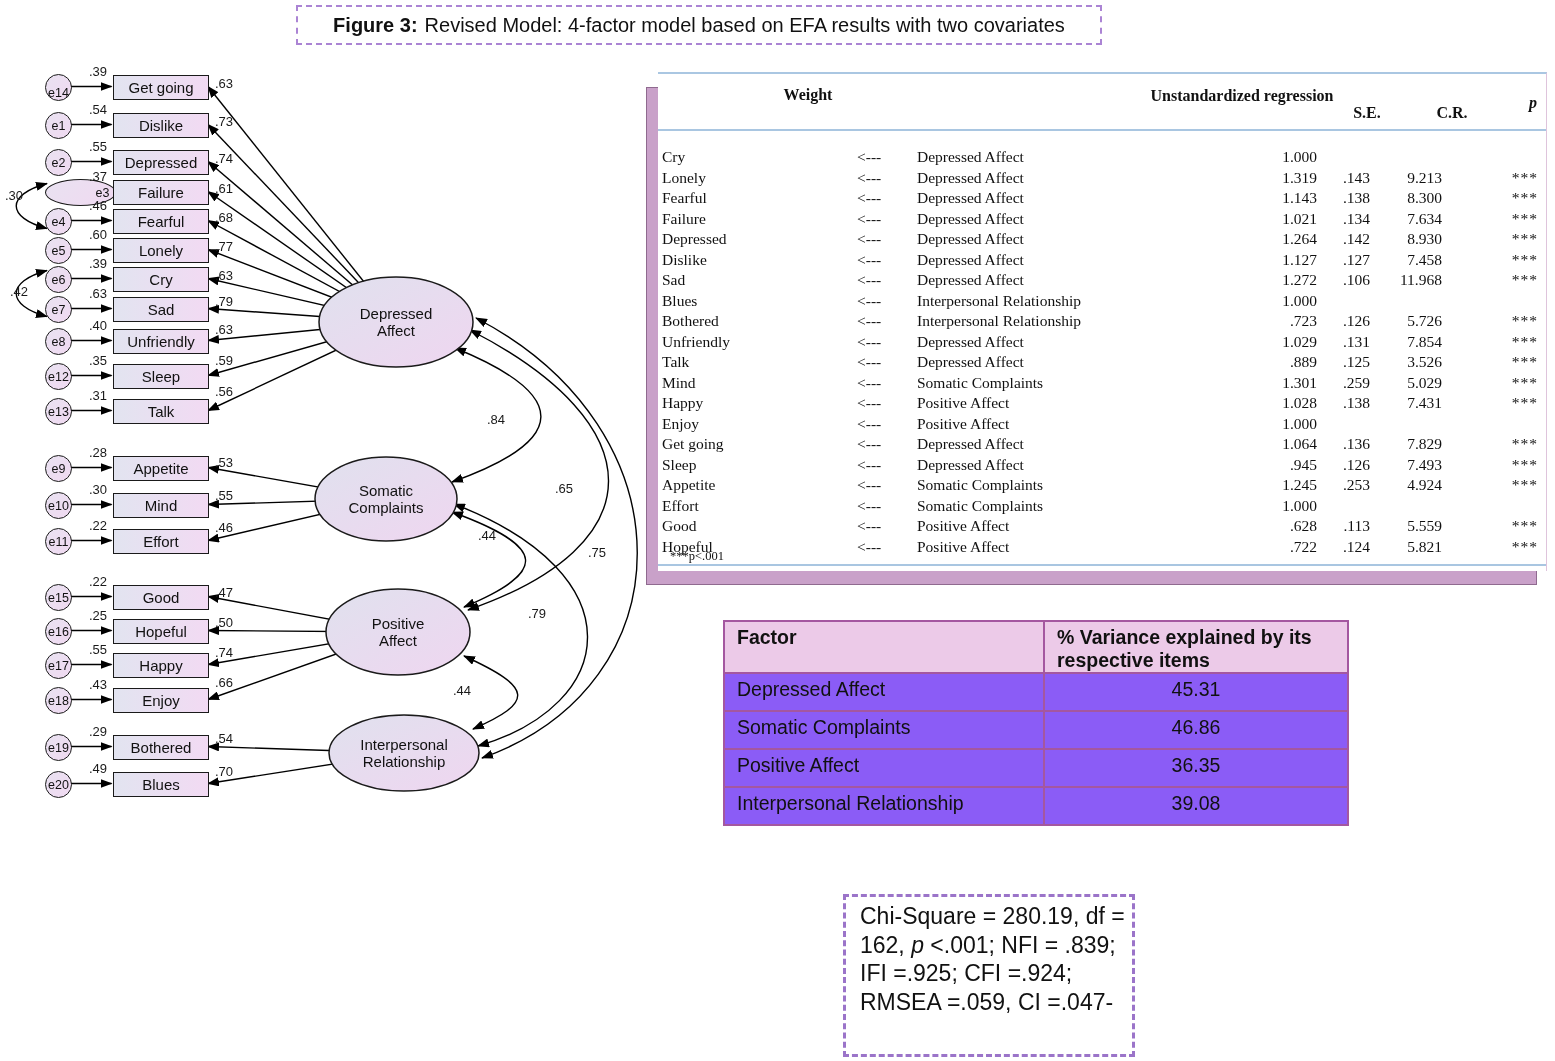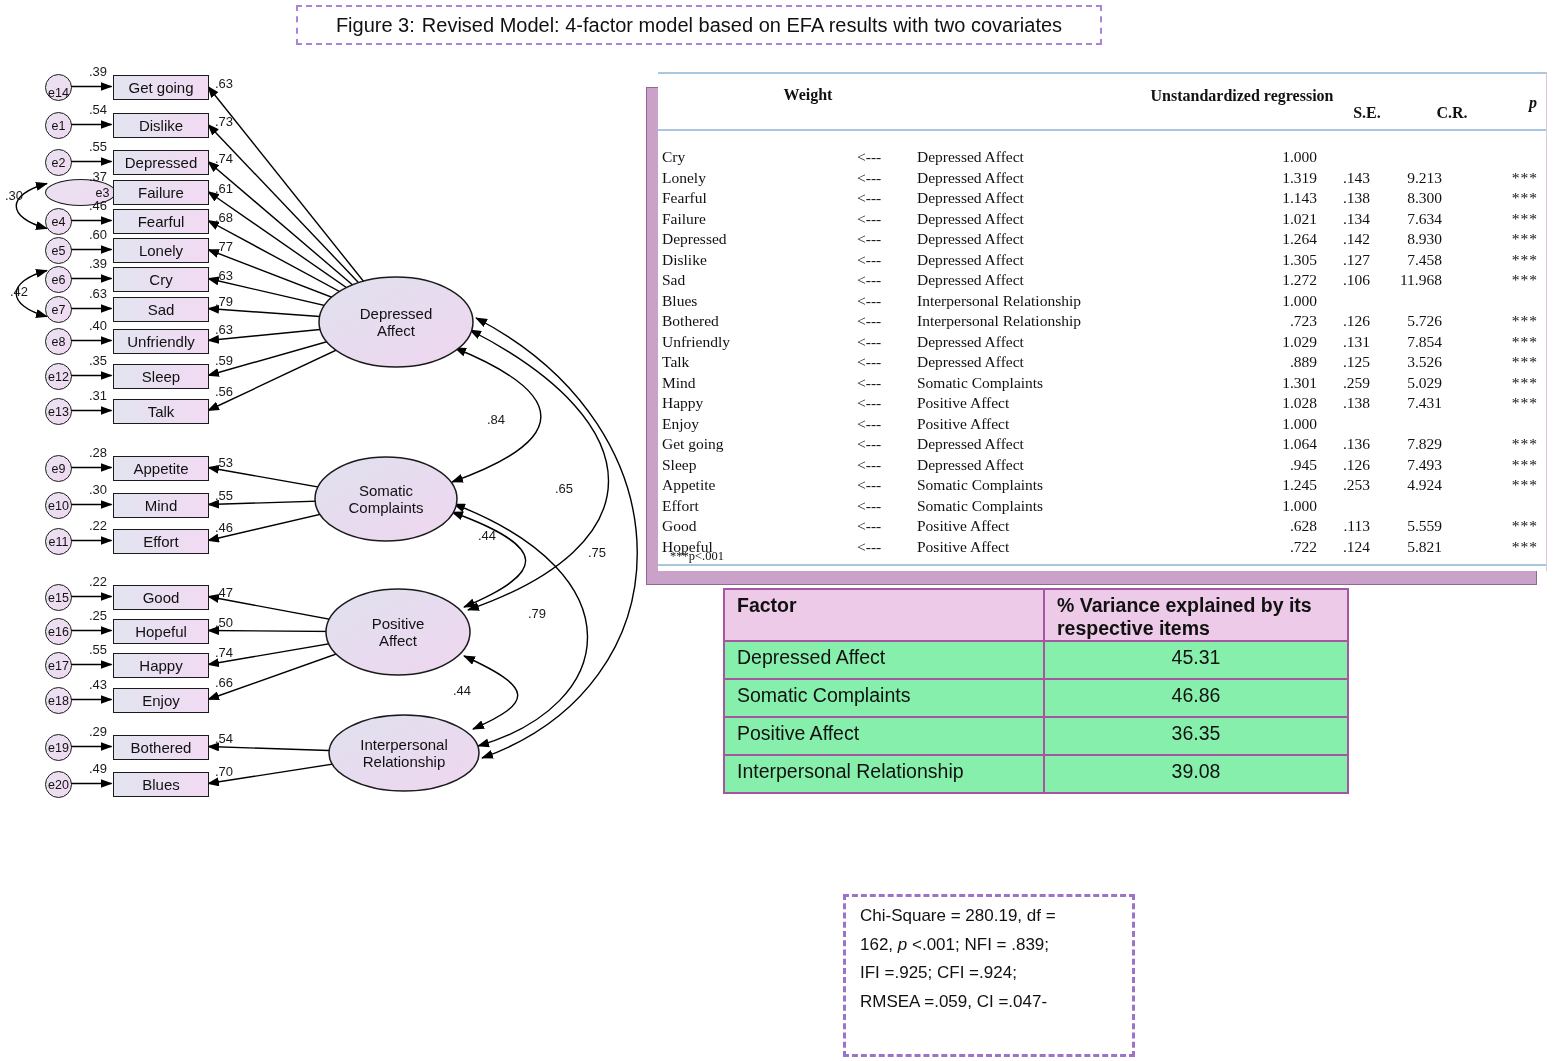--- a/index.html
+++ b/index.html
@@ -4,21 +4,21 @@
 <style>
   html,body { margin:0; padding:0; background:#fff; }
   .page { position:relative; width:1555px; height:1061px; background:#fff; overflow:hidden;
           font-family:"Liberation Sans",sans-serif; color:#111; }
 
   
   .titlebox { position:absolute; left:296px; top:5px; width:802px; height:36px;
               border:2px dashed #ab84d4; background:#fff;
               display:flex; align-items:center; justify-content:center;
               font-size:20px; white-space:nowrap; }
-  .title-prefix { font-weight:normal; margin-right:7px; }
+  .title-prefix { font-weight:bold; margin-right:7px; }
 
   
   #diagram { position:absolute; left:0; top:0; width:660px; height:830px; }
   #dsvg { position:absolute; left:0; top:0; }
   .ln { stroke:#000; stroke-width:1.4; }
   .cv { stroke:#000; stroke-width:1.4; fill:none; }
   .ell { fill:url(#ellgrad); stroke:#1a1a1a; stroke-width:1.5; }
   .ind-box { position:absolute; left:113px; width:94px; height:23px;
              border:1.5px solid #1a1a1a;
              background:linear-gradient(90deg,#e2e4f0 0%,#f2daf3 100%);
@@ -47,34 +47,34 @@
   .wt-hrule { position:absolute; left:0; top:55px;  width:100%; height:2px; background:#a9c6e1; }
   .wt-brule { position:absolute; left:0; top:490px; width:100%; height:2px; background:#a9c6e1; }
   .wt-rows { position:absolute; left:4px; top:73px; width:880px; }
   .t-row { display:grid; grid-template-columns:195px 60px 245px 155px 53px 72px 100px;
            height:20.5px; line-height:20.5px; font-size:15.5px; }
   .c-un,.c-se,.c-cr { text-align:right; }
   .c-p { text-align:right; padding-right:4px; letter-spacing:1px; }
   .wt-foot { position:absolute; left:12px; top:475px; font-size:12.5px; }
 
   
-  .factor-table { position:absolute; left:723px; top:588px; width:622px;
-                  border:2px solid #a457a0; font-size:19.5px; background:#86efac; }
+  .factor-table { position:absolute; left:723px; top:620px; width:622px;
+                  border:2px solid #a457a0; font-size:19.5px; background:#8b5cf6; }
   .ft-row { display:grid; grid-template-columns:320px 1fr; }
   .ft-row + .ft-row { border-top:2px solid #a457a0; }
   .ft-head { height:50px; background:#eccae8; font-weight:bold; }
   .ft-data { height:36px; }
   .ft-c1 { border-right:2px solid #a457a0; padding:4px 0 0 12px; }
   .ft-c2 { text-align:center; padding-top:4px; }
   .ft-head .ft-c2 { text-align:left; padding-left:12px; line-height:23px; }
 
   
   .fitbox { position:absolute; left:843px; top:894px; width:272px; height:152px;
             border:3px dashed #9b74c9; background:#fff;
-            padding:5px 0 0 14px; font-size:17px; line-height:28.5px; }
+            padding:5px 0 0 14px; font-size:23px; line-height:28.5px; }
 </style>
 </head>
 <body>
 
 <div class="page">
 
   <div class="titlebox">
     <span class="title-prefix">Figure 3:</span>
     <span>Revised Model: 4-factor model based on EFA results with two covariates</span>
   </div>
@@ -380,21 +380,21 @@
           <div class="c-factor">Depressed Affect</div>
           <div class="c-un">1.264</div>
           <div class="c-se">.142</div>
           <div class="c-cr">8.930</div>
           <div class="c-p">***</div>
         </div>
         <div class="t-row">
           <div class="c-item">Dislike</div>
           <div class="c-arrow">&lt;---</div>
           <div class="c-factor">Depressed Affect</div>
-          <div class="c-un">1.305</div>
+          <div class="c-un">1.127</div>
           <div class="c-se">.127</div>
           <div class="c-cr">7.458</div>
           <div class="c-p">***</div>
         </div>
         <div class="t-row">
           <div class="c-item">Sad</div>
           <div class="c-arrow">&lt;---</div>
           <div class="c-factor">Depressed Affect</div>
           <div class="c-un">1.272</div>
           <div class="c-se">.106</div>

